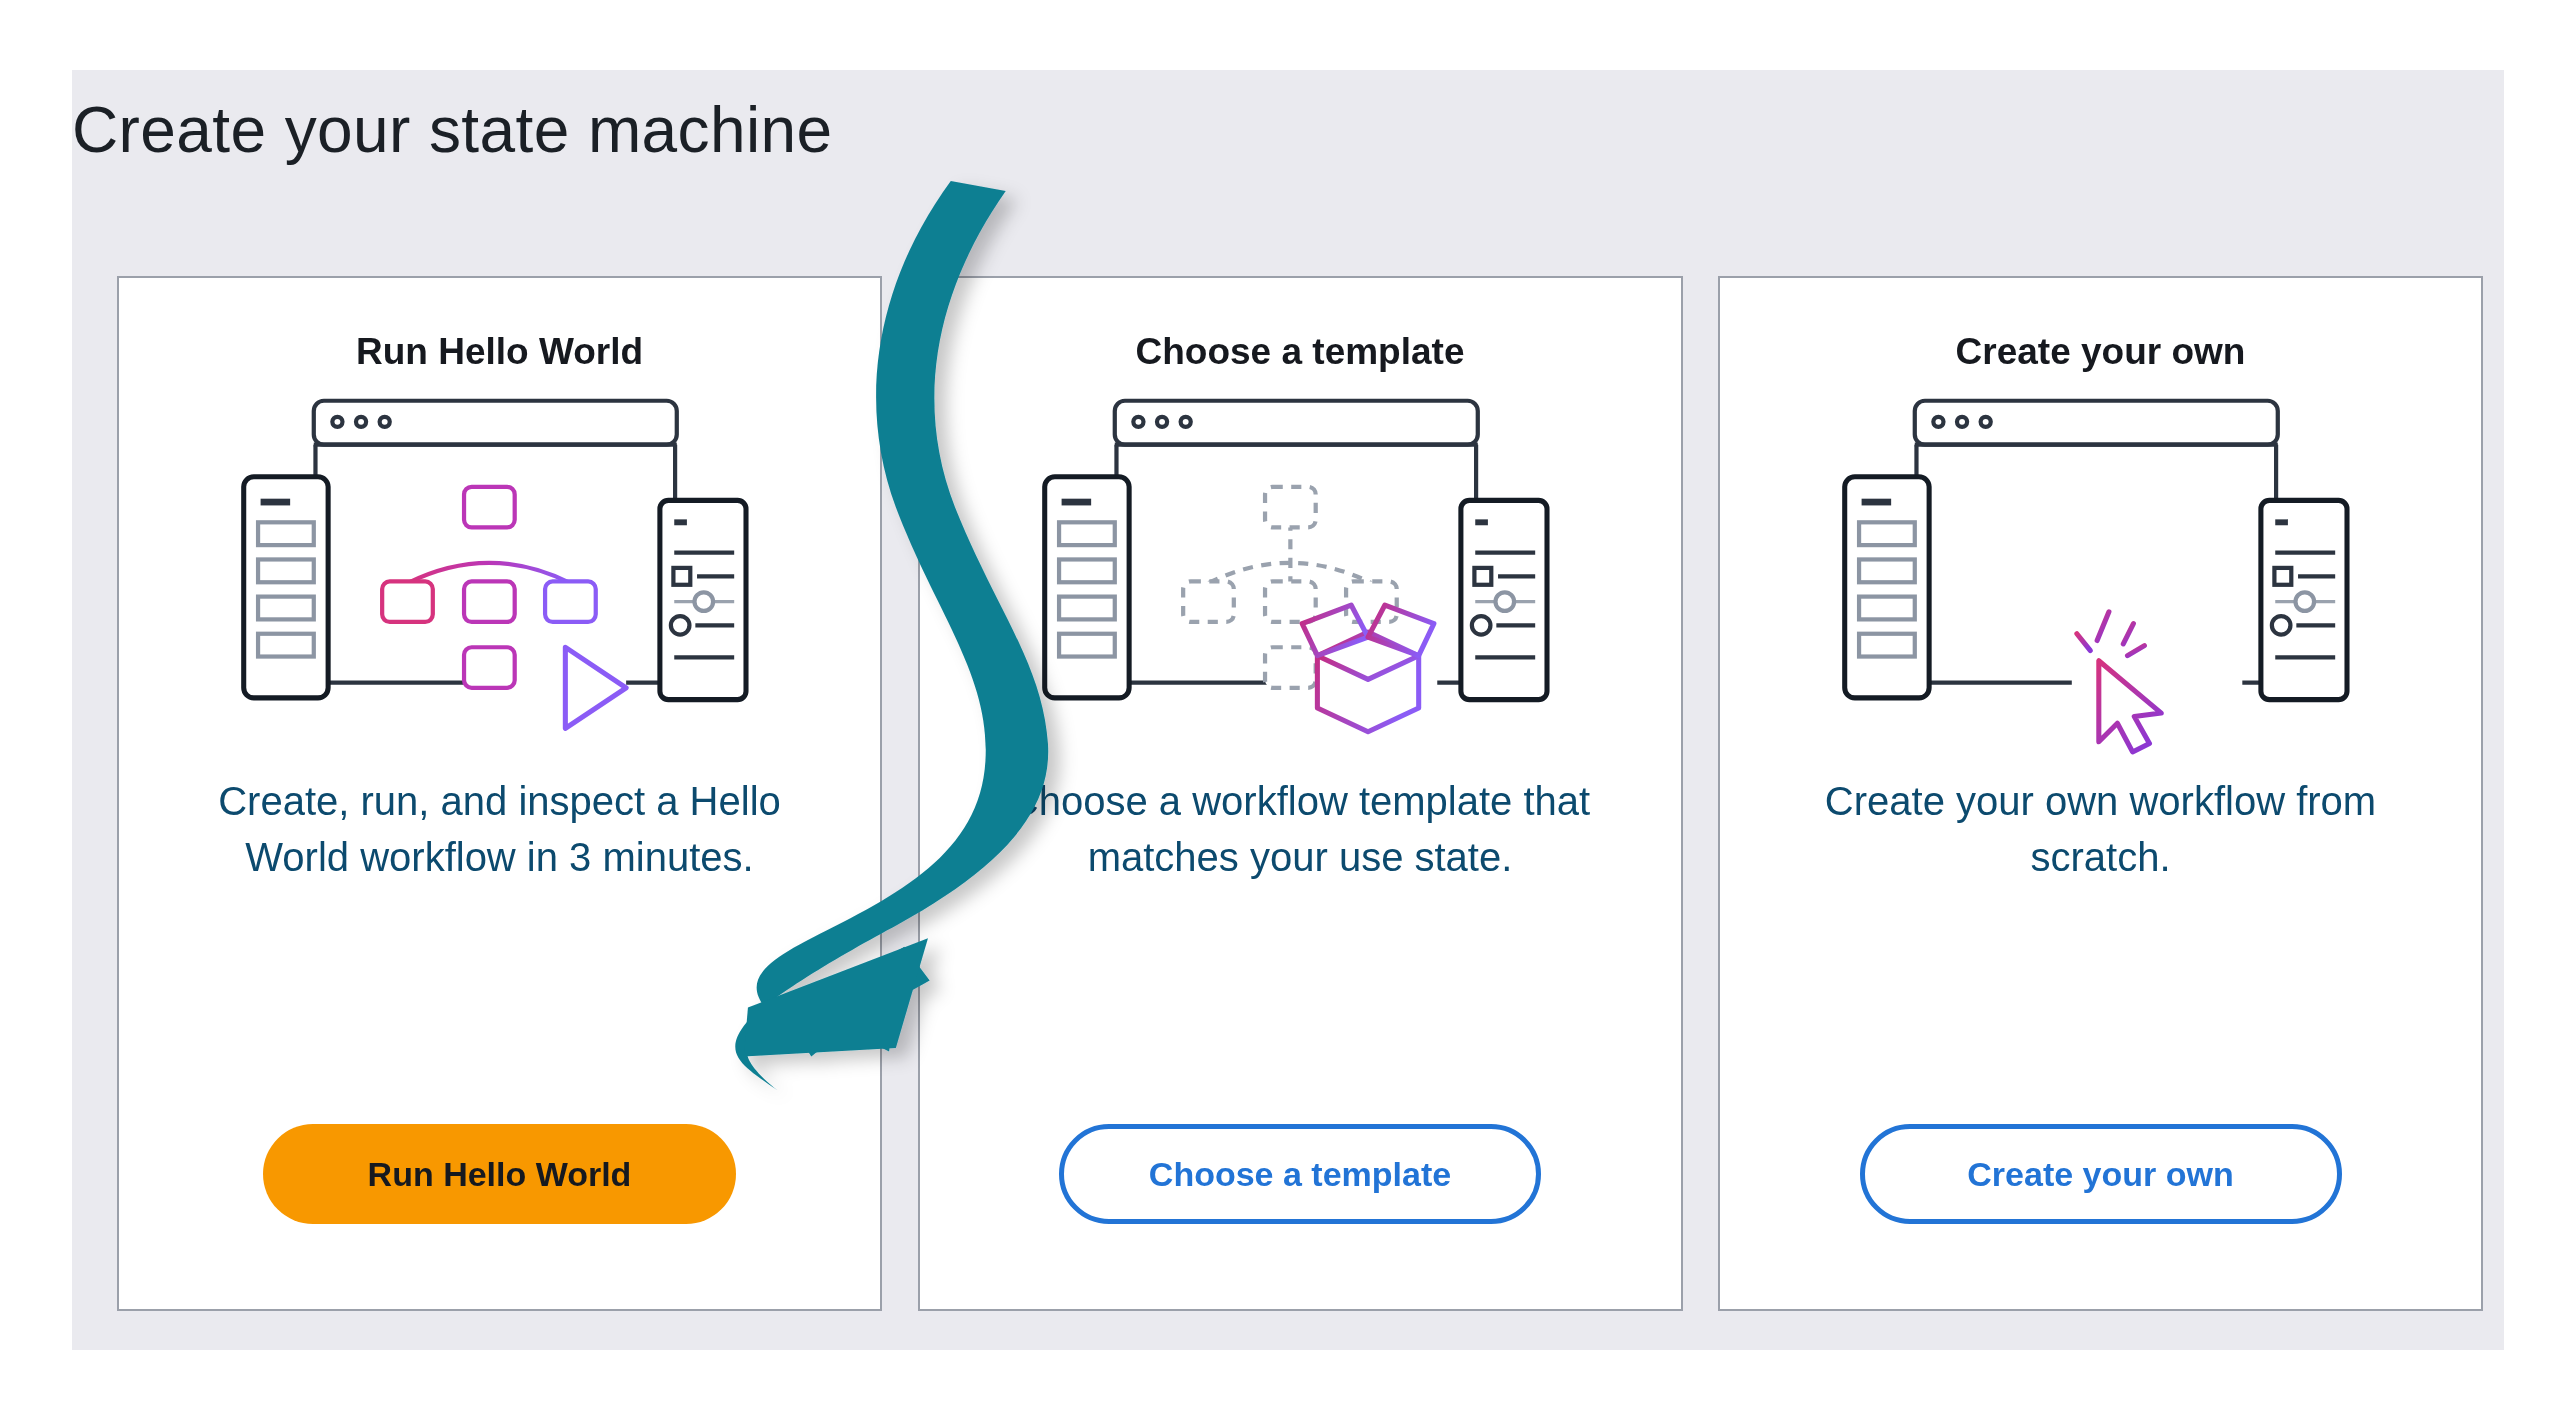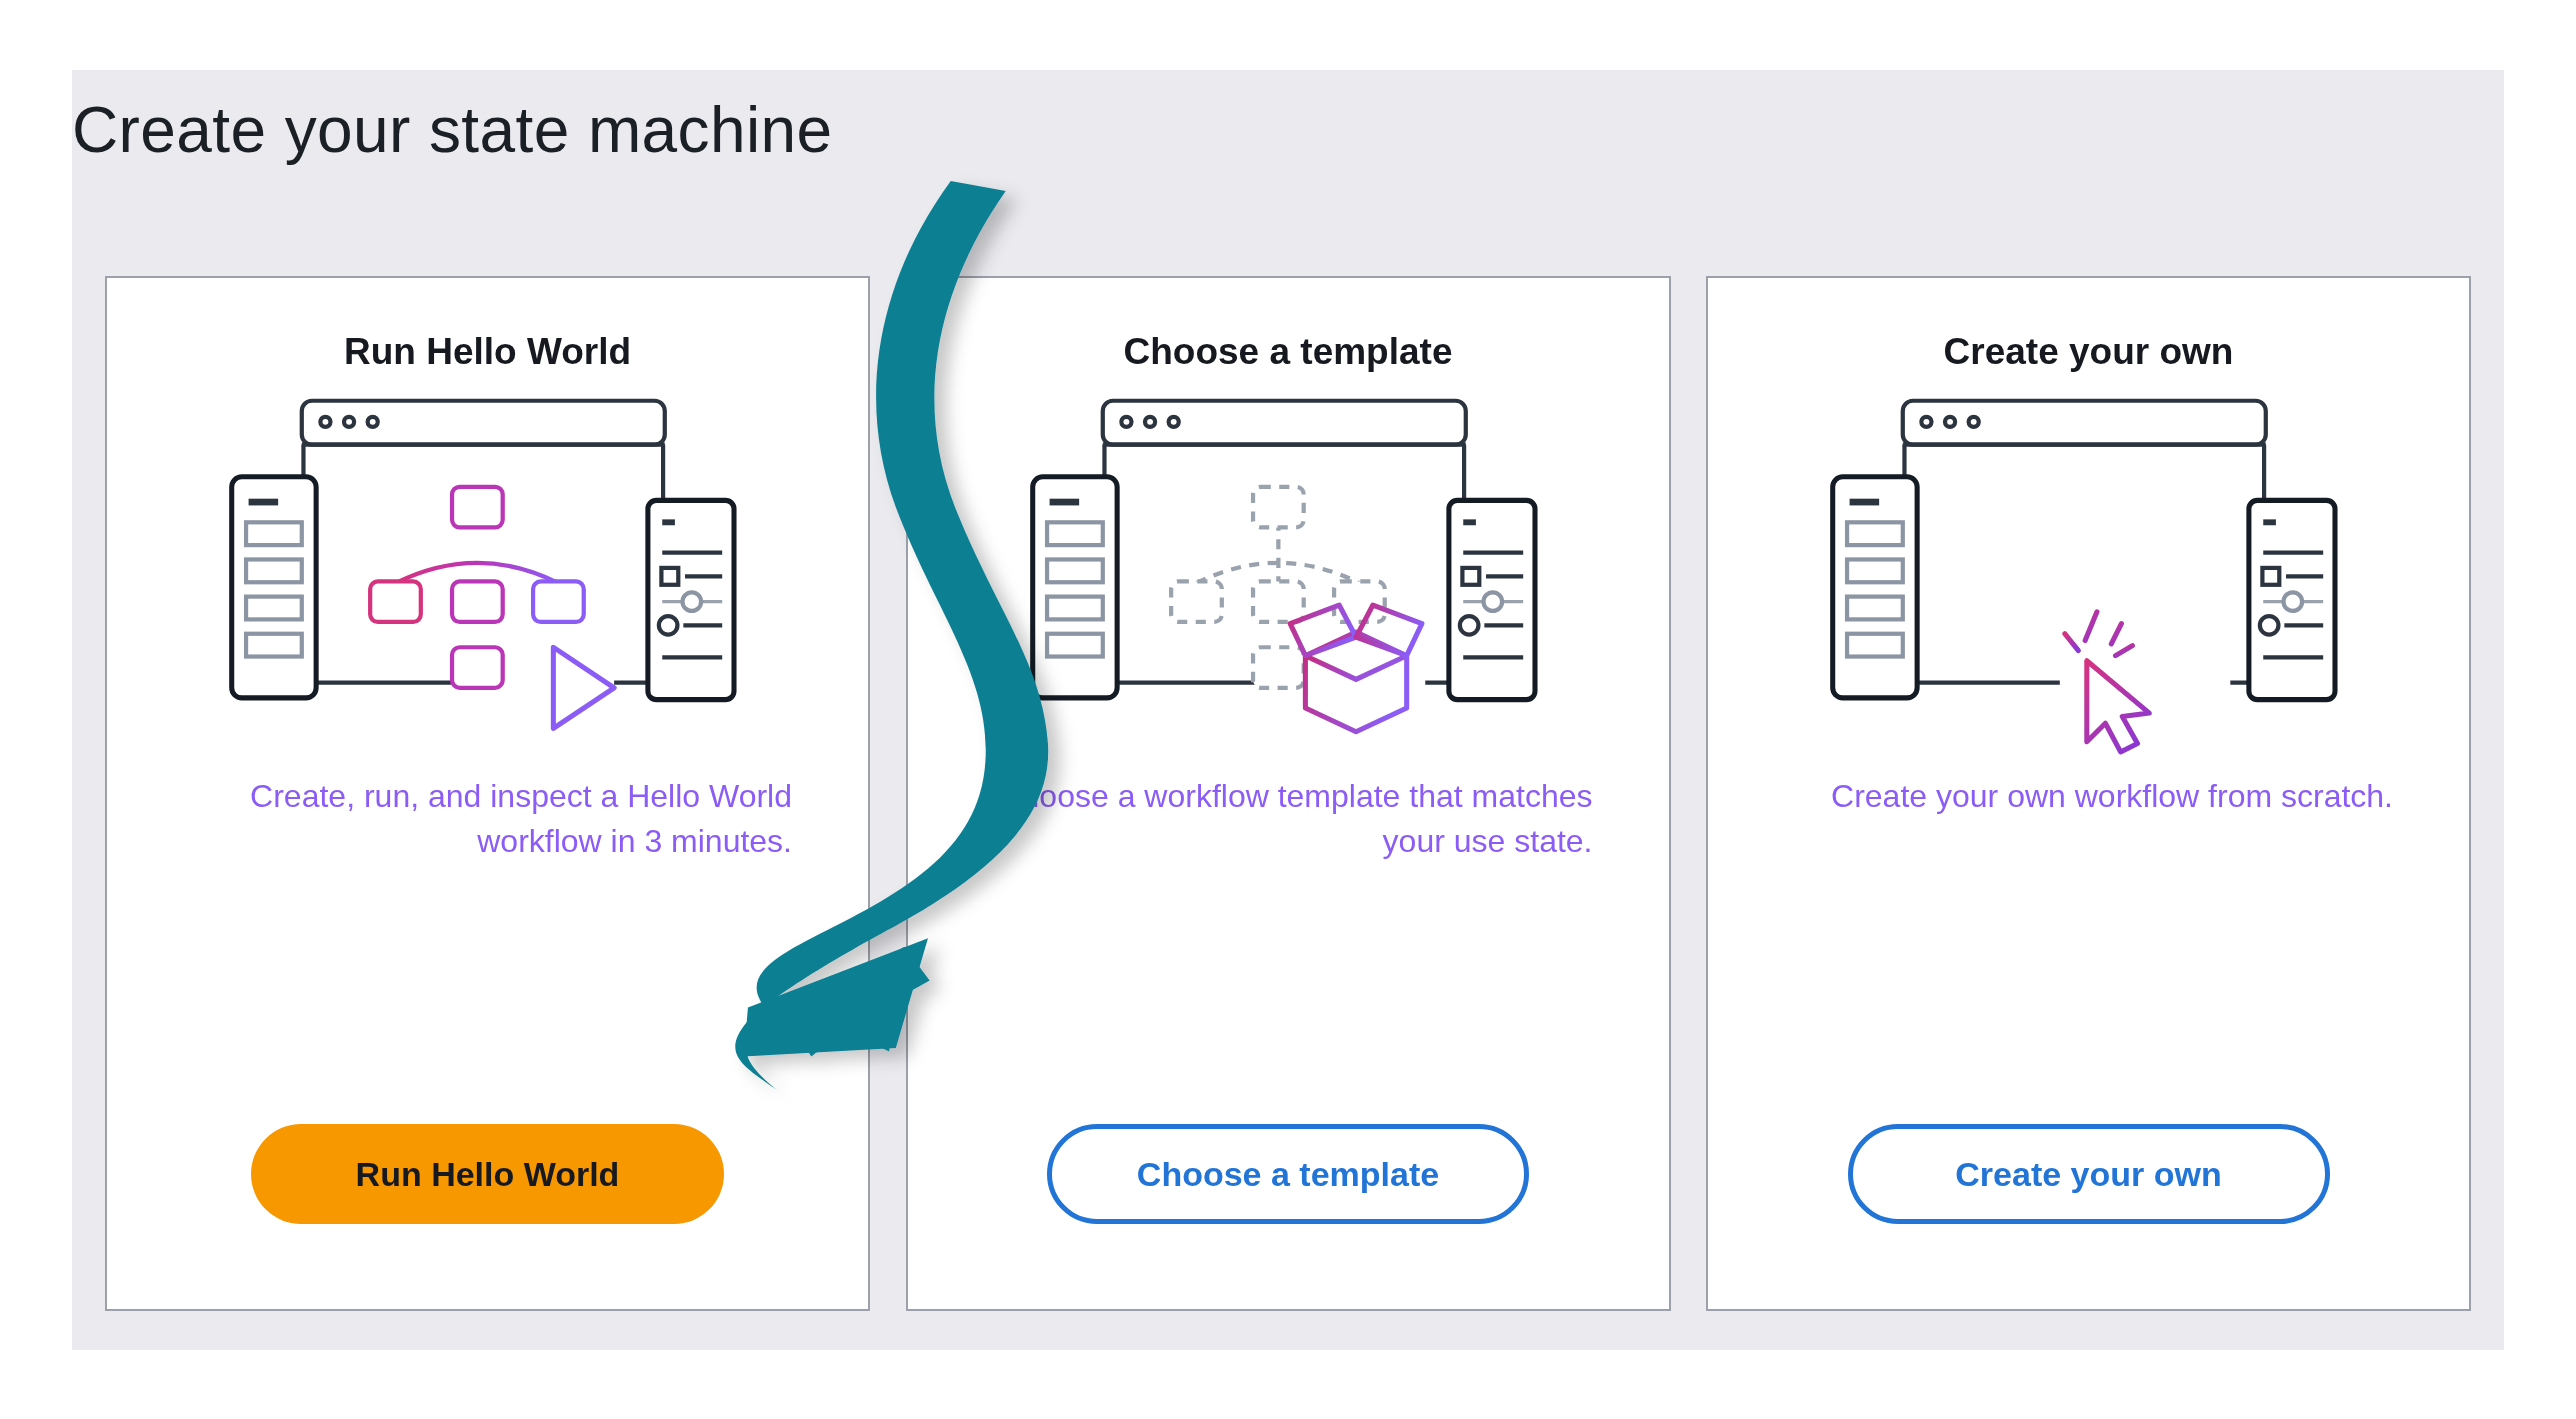--- a/index.html
+++ b/index.html
@@ -21,21 +21,21 @@
     left:0;top:24px;
     width:2432px;
     font-size:64px;
     font-weight:400;
     color:#1b2026;
     letter-spacing:0.4px;
     line-height:1.15;
   }
   .cards{
     position:absolute;
-    left:33px;top:206px;
+    left:45px;top:206px;
     width:2366px;height:1035px;
     display:flex;
     justify-content:space-between;
     align-items:stretch;
   }
   .card{
     width:765px;
     background:#ffffff;
     border:2.5px solid #9ba0aa;
     box-sizing:border-box;
@@ -53,24 +53,24 @@
     line-height:1.2;
   }
   .illus-wrap{
     margin-top:20px;
     width:541px;height:363px;
     display:flex;align-items:flex-start;justify-content:center;
   }
   .illus-wrap svg{width:541px;height:363px;}
   .card-desc{
     margin-top:17px;
-    font-size:32px;
+    font-size:40px;
     line-height:1.38;
-    color:#8b5cf6;
-    text-align:right;
+    color:#0c4a6e;
+    text-align:center;
     width:609px;
     font-weight:400;
   }
   .btn-row{
     position:absolute;
     left:0;right:0;bottom:85px;
     display:flex;justify-content:center;
   }
   .btn{
     display:inline-flex;align-items:center;justify-content:center;

